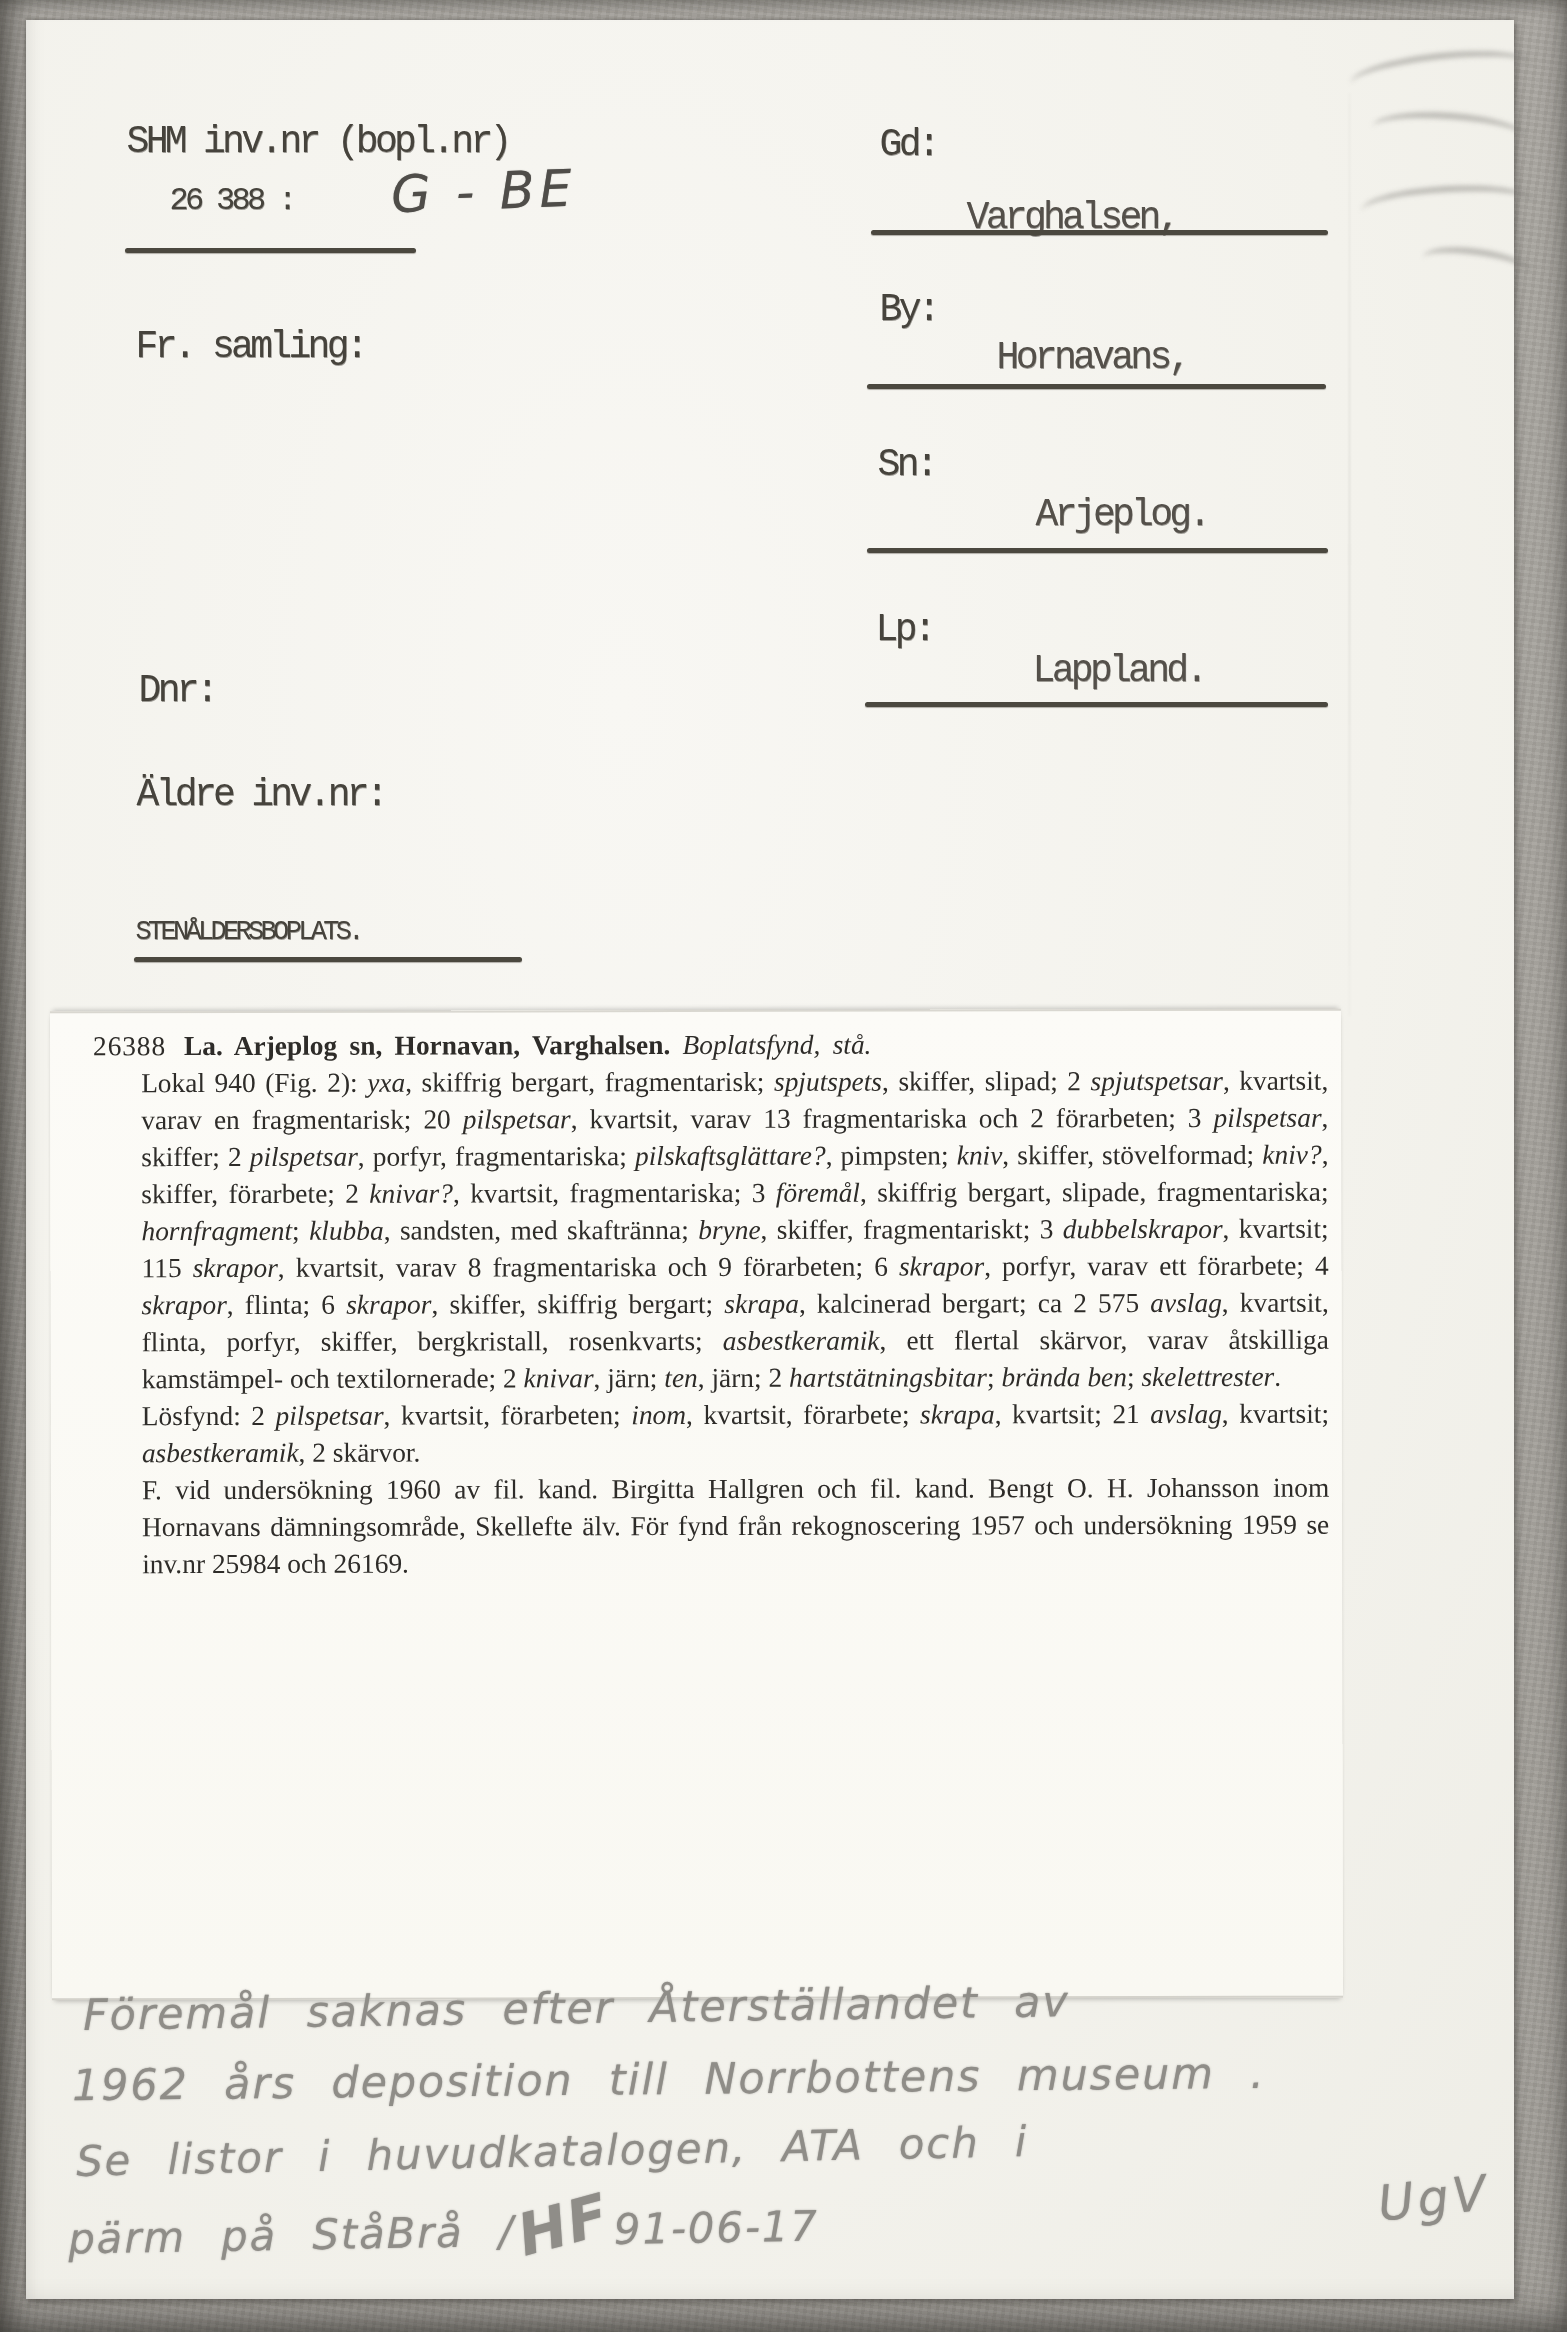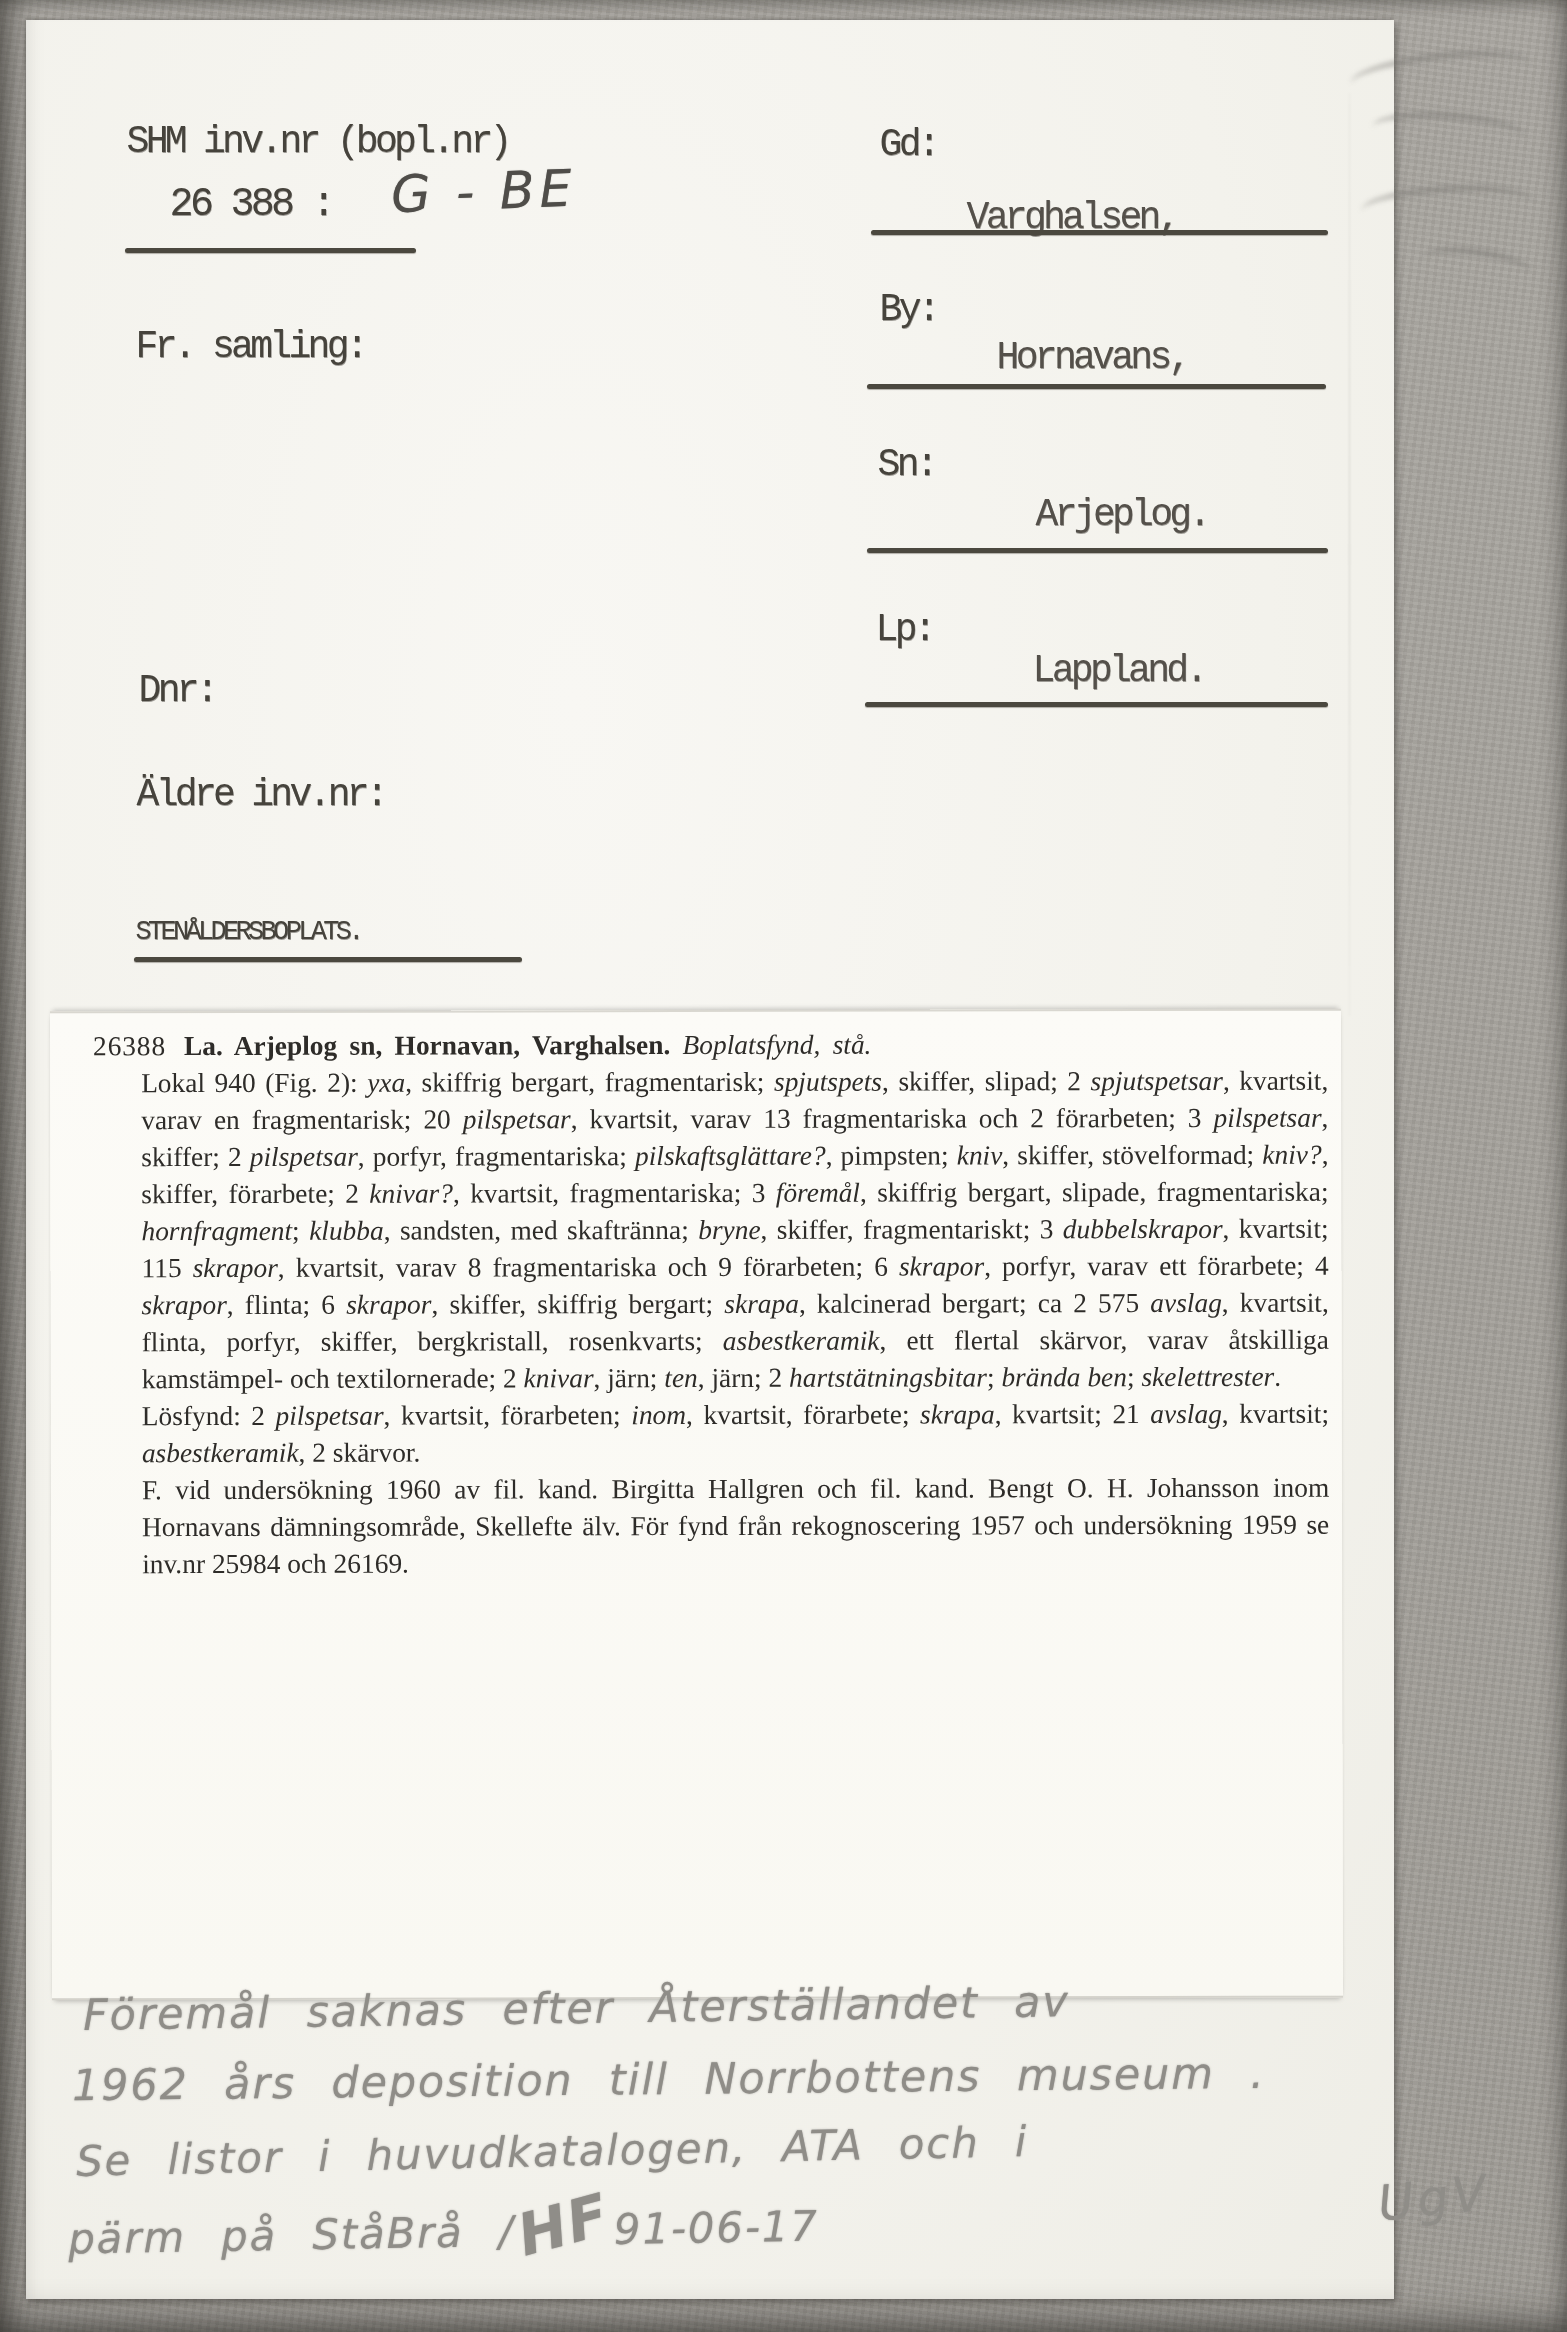--- a/index.html
+++ b/index.html
@@ -12,32 +12,32 @@
   }
   .scan::after{
     content:"";position:absolute;inset:0;pointer-events:none;
     box-shadow:
       inset 22px 0 27.4px -11px rgba(40,38,34,.55),
       inset -14.6px 0 22px -9.1px rgba(40,38,34,.38),
       inset 0 -29px 35px -16.4px rgba(40,38,34,.5),
       inset 0 11px 18.3px -11px rgba(40,38,34,.28);
   }
   .card{
-    position:absolute;left:25.6px;top:20px;width:1368px;height:2279px;
+    position:absolute;left:25.6px;top:20px;width:1488px;height:2279px;
     background:radial-gradient(ellipse at 40% 30%, #f8f7f3 0%, #f3f2ec 60%, #eeede6 100%);
     box-shadow:1.8px 2.7px 7.3px rgba(30,28,25,.45), -0.9px -0.9px 2.7px rgba(30,28,25,.2);
   }
   
   .tw{
     position:absolute;font-family:"Liberation Mono",monospace;
     font-size:38px;line-height:1.05;letter-spacing:-3.7px;white-space:pre;
     color:#46433c;text-shadow:0.5px 0.5px 0.6px rgba(70,66,60,.5);
   }
   .tw.val{color:#54504a;margin-left:37px;}
-  .tw.big{font-size:40px;}
+  .tw.big{font-size:32px;}
   .tline{
     position:absolute;height:4.6px;background:#4b483f;border-radius:2.7px;
     box-shadow:0 0.9px 0.9px rgba(74,71,63,.4);
   }
   
   .hand{
     position:absolute;font-family:"DejaVu Sans",sans-serif;font-style:italic;
     white-space:pre;line-height:1.1;
   }
   .hand.pen{color:#4f4d49;font-size:51px;letter-spacing:4.6px;transform:rotate(-2deg);text-shadow:0 0 0.9px rgba(79,77,73,.7);}

